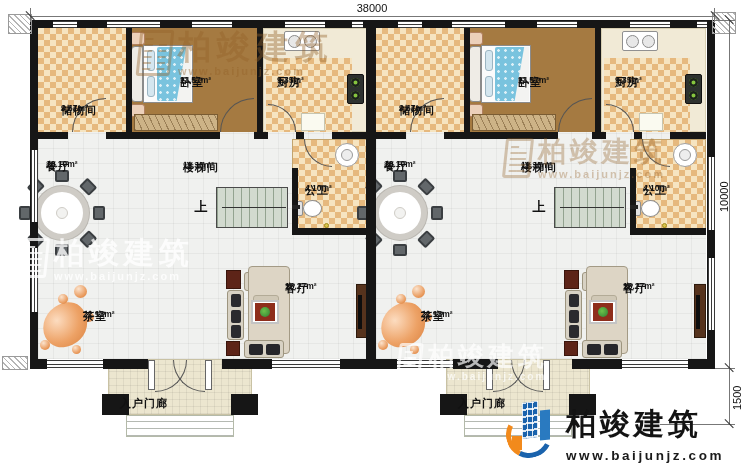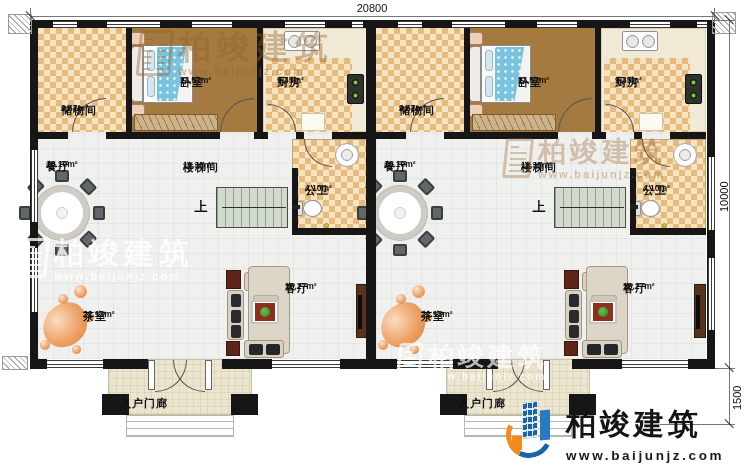--- a/index.html
+++ b/index.html
@@ -409,21 +409,21 @@
 
   <div class="hatch" style="left:8px;top:14px;width:24px;height:20px"></div>
   <div class="hatch" style="left:2px;top:356px;width:26px;height:14px"></div>
   <div class="hatch" style="left:712px;top:12px;width:24px;height:22px"></div>
 
   <div class="dimline" style="left:30px;top:16px;width:685px;height:1px"></div>
   <div class="dimline" style="left:30px;top:8px;width:1px;height:14px"></div>
   <div class="dimline" style="left:714px;top:8px;width:1px;height:14px"></div>
   <div class="tick" style="left:24px;top:15px"></div>
   <div class="tick" style="left:709px;top:15px"></div>
-  <div class="dimtext" style="left:337px;top:2px;width:70px;background:#fff">20800</div>
+  <div class="dimtext" style="left:337px;top:2px;width:70px;background:#fff">38000</div>
 
   <div class="dimline" style="left:729px;top:20px;width:1px;height:405px"></div>
   <div class="dimline" style="left:715px;top:20px;width:20px;height:1px"></div>
   <div class="dimline" style="left:715px;top:368px;width:20px;height:1px"></div>
   <div class="dimline" style="left:660px;top:424px;width:75px;height:1px"></div>
   <div class="tick" style="left:723px;top:19px"></div>
   <div class="tick" style="left:723px;top:367px"></div>
   <div class="tick" style="left:723px;top:423px"></div>
   <div class="dimtext" style="left:718px;top:160px;width:14px;height:74px;writing-mode:vertical-rl;transform:rotate(180deg)">10000</div>
   <div class="dimtext" style="left:731px;top:375px;width:14px;height:46px;writing-mode:vertical-rl;transform:rotate(180deg)">1500</div>

